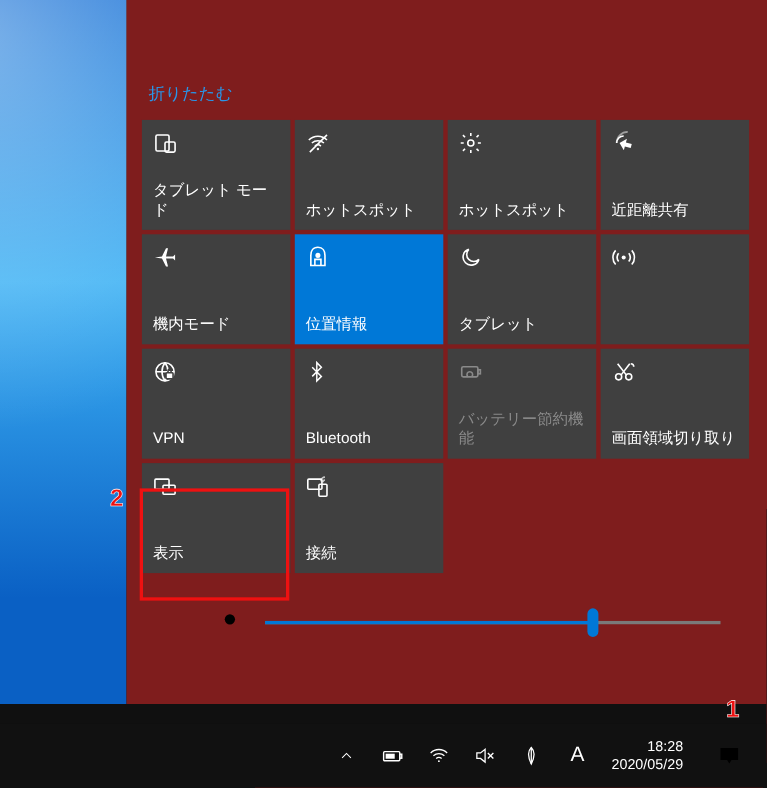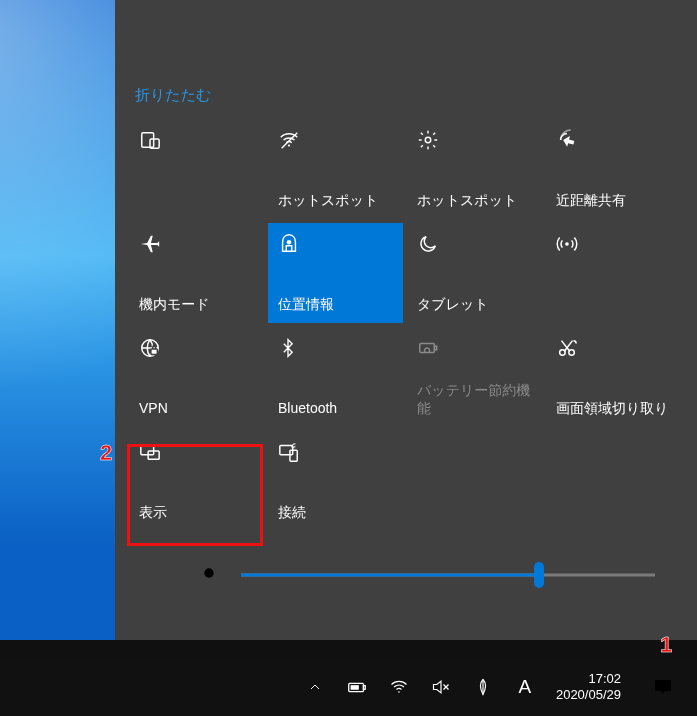--- a/index.html
+++ b/index.html
@@ -21,22 +21,22 @@
   .sliver-glare {
     position: absolute;
     left: -30px; top: -40px;
     width: 200px; height: 700px;
     background: radial-gradient(circle at 0% 10%, rgba(255,255,255,.45), rgba(255,255,255,0) 55%);
   }
   .action-center {
     position: absolute;
     left: 115px; right: 0; top: 0;
     height: 640px;
-    background: #404040;
-    padding: 24px 12px 0 14px;
+    background: #7f1d1d;
+    padding: 14px 12px 0 14px;
   }
   .collapse-link {
     color: #2996e9;
     font-size: 15px;
     padding: 62px 0 14px 6px;
     cursor: pointer;
     display: inline-block;
   }
   .tile-grid {
     display: grid;
@@ -156,20 +156,21 @@
   <span class="collapse-link">折りたたむ</span>
 
   <div class="tile-grid" id="tile-grid">
       <div class="tile">
         <span class="icon">
           <svg width="22" height="22" viewBox="0 0 24 24">
             <rect x="3" y="4" width="13" height="16" rx="1.5"></rect>
             <rect x="12" y="11" width="10" height="10" rx="1.5"></rect>
           </svg>
         </span>
+        <span>タブレット モード</span>
       </div>
       <div class="tile">
         <span class="icon">
           <svg width="22" height="22" viewBox="0 0 24 24">
             <path d="M3 9 C8 4 16 4 21 9"></path>
             <path d="M6 12 C9.5 9 14.5 9 18 12"></path>
             <path d="M9 15 C10.8 13.5 13.2 13.5 15 15"></path>
             <circle cx="12" cy="18" r="1.2" fill="currentColor" stroke="none"></circle>
             <path d="M4 21 L21 4"></path>
           </svg>
@@ -354,21 +355,21 @@
       </svg>
   </div>
   <div class="tray-item">
     <svg width="20" height="20" viewBox="0 0 24 24">
         <path d="M12 3 C8 7 8 13 12 21 C16 13 16 7 12 3 Z"></path>
         <line x1="12" y1="3" x2="12" y2="21"></line>
       </svg>
   </div>
   <div class="tray-item" style="font-size:19px;">A</div>
   <div class="tray-clock">
-    <span>17:02</span>
+    <span>18:28</span>
     <span>2020/05/29</span>
   </div>
   <div class="notif-btn">
     <svg width="24" height="24" viewBox="0 0 24 24">
         <path d="M4 5 h16 v11 h-6 l-2 3 -2 -3 h-6 z"></path>
       </svg>
   </div>
 </div>
 
 </body></html>

